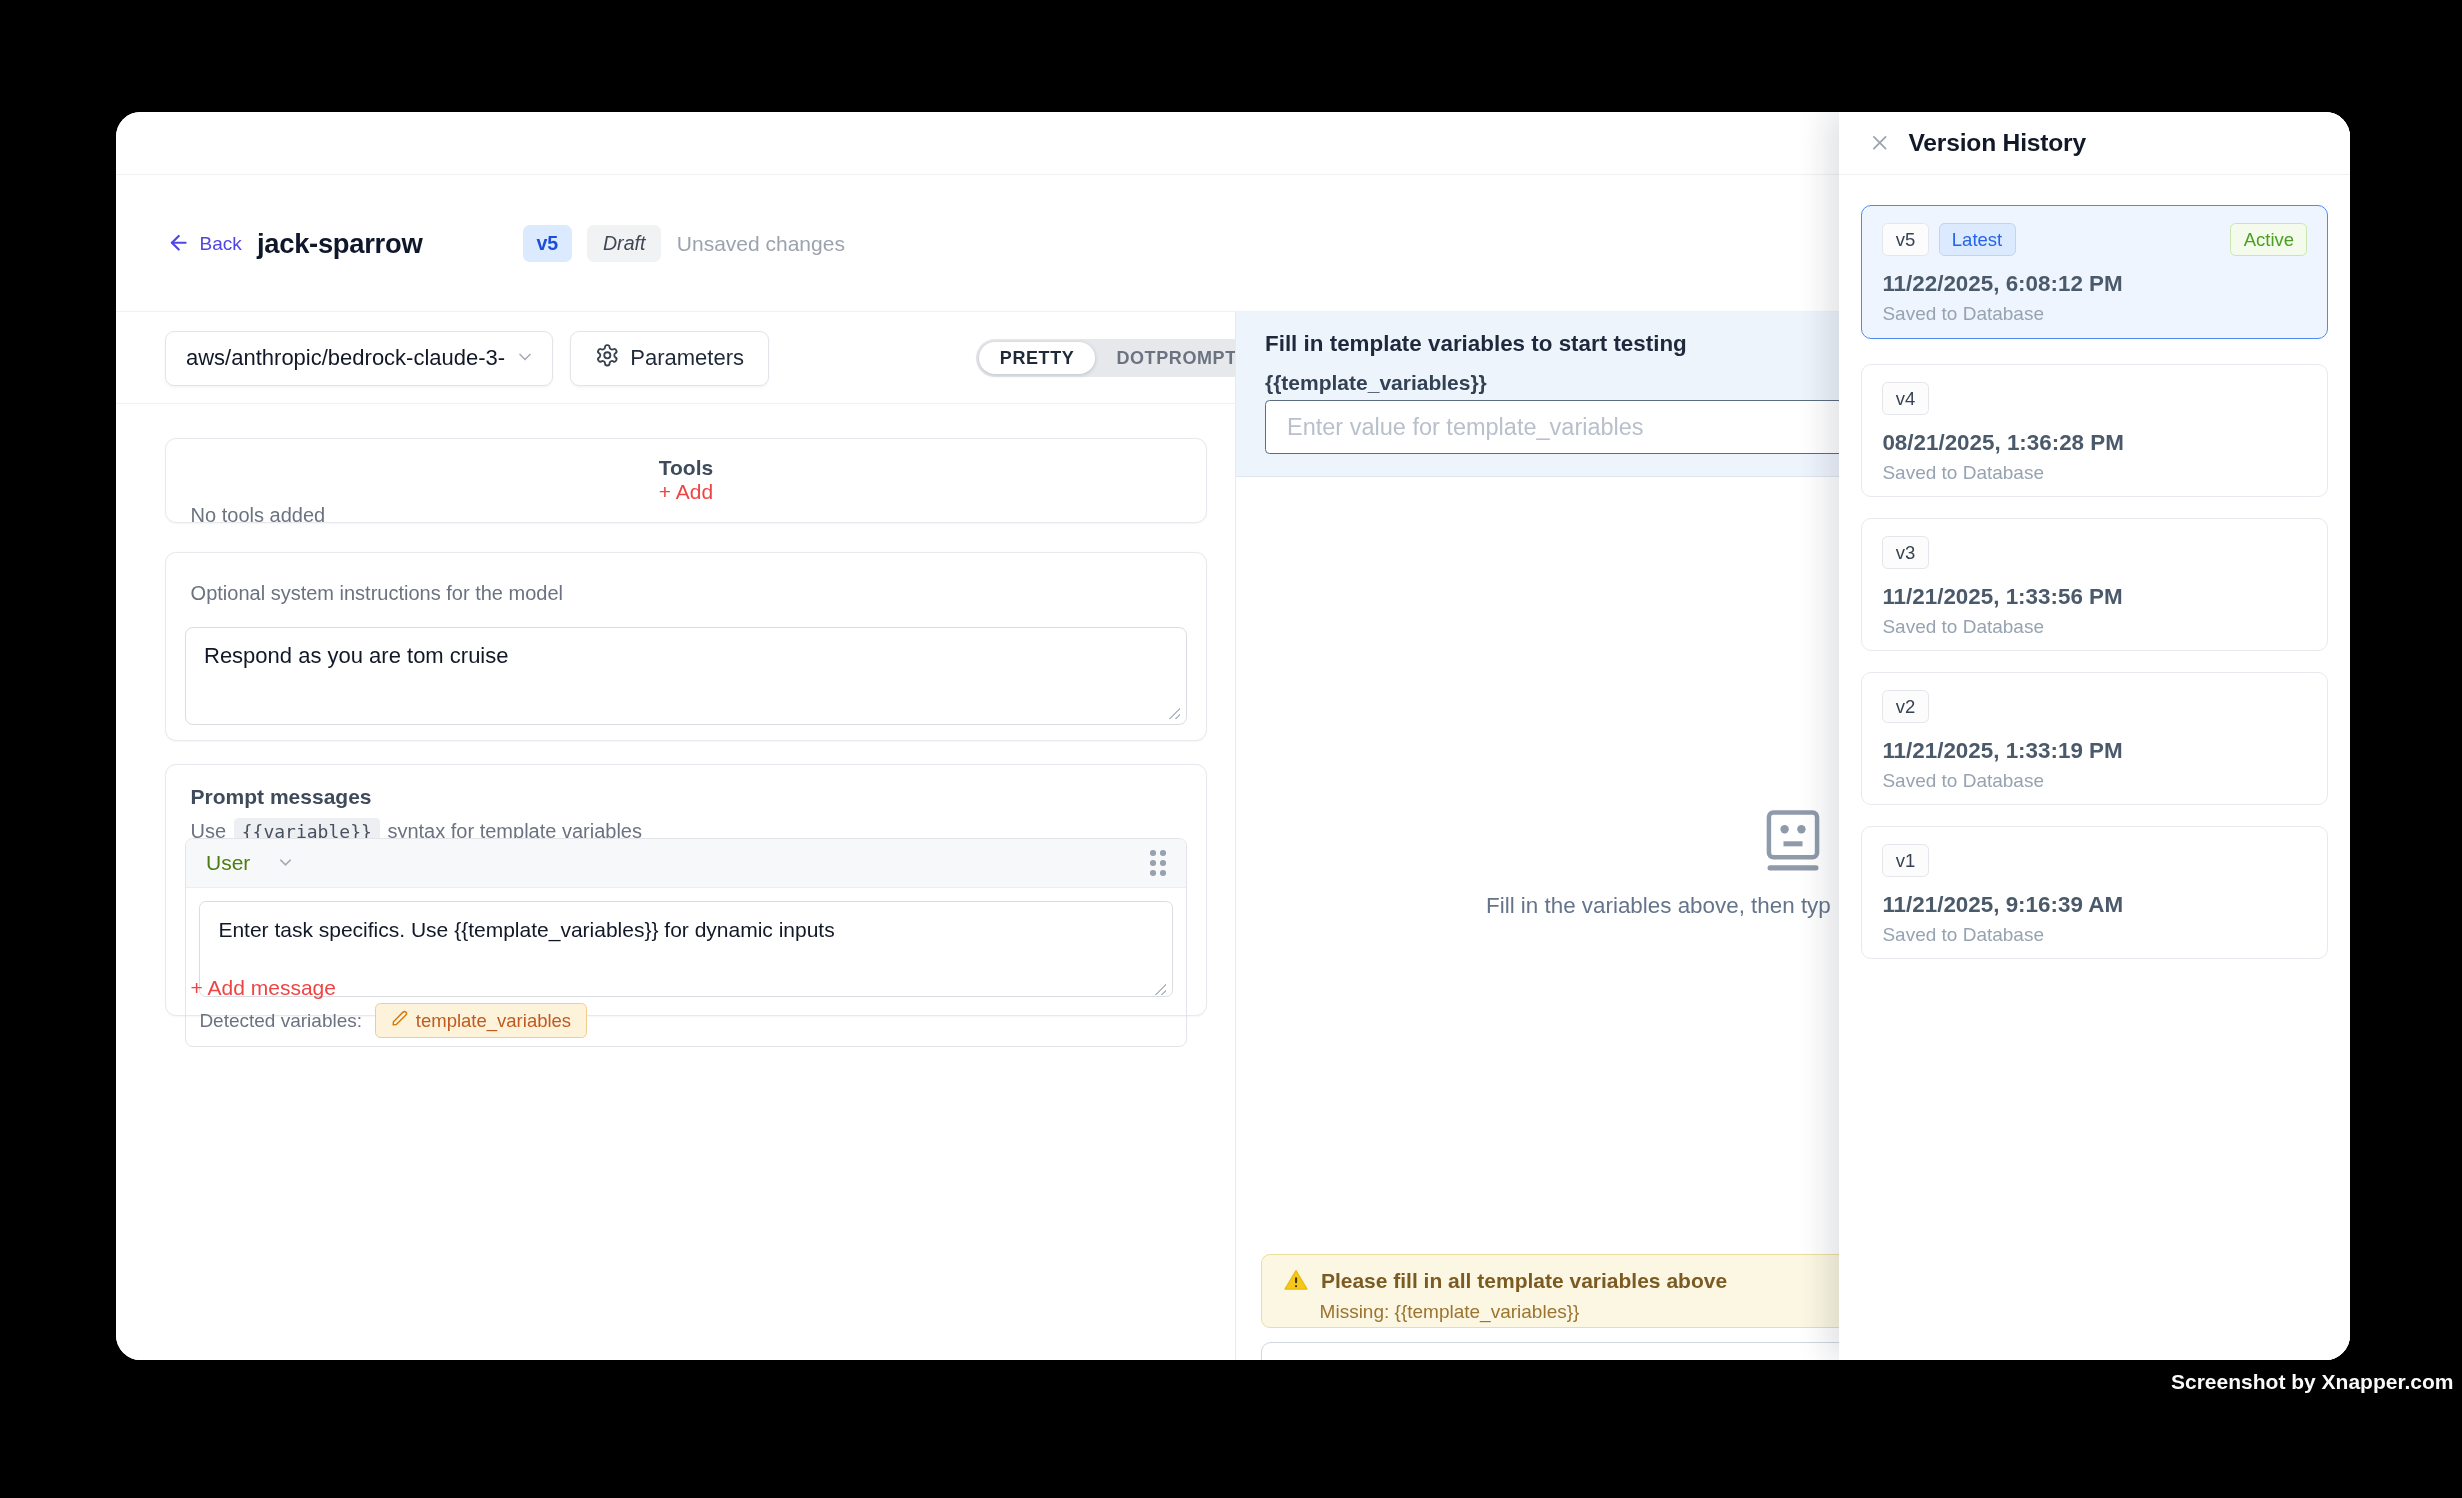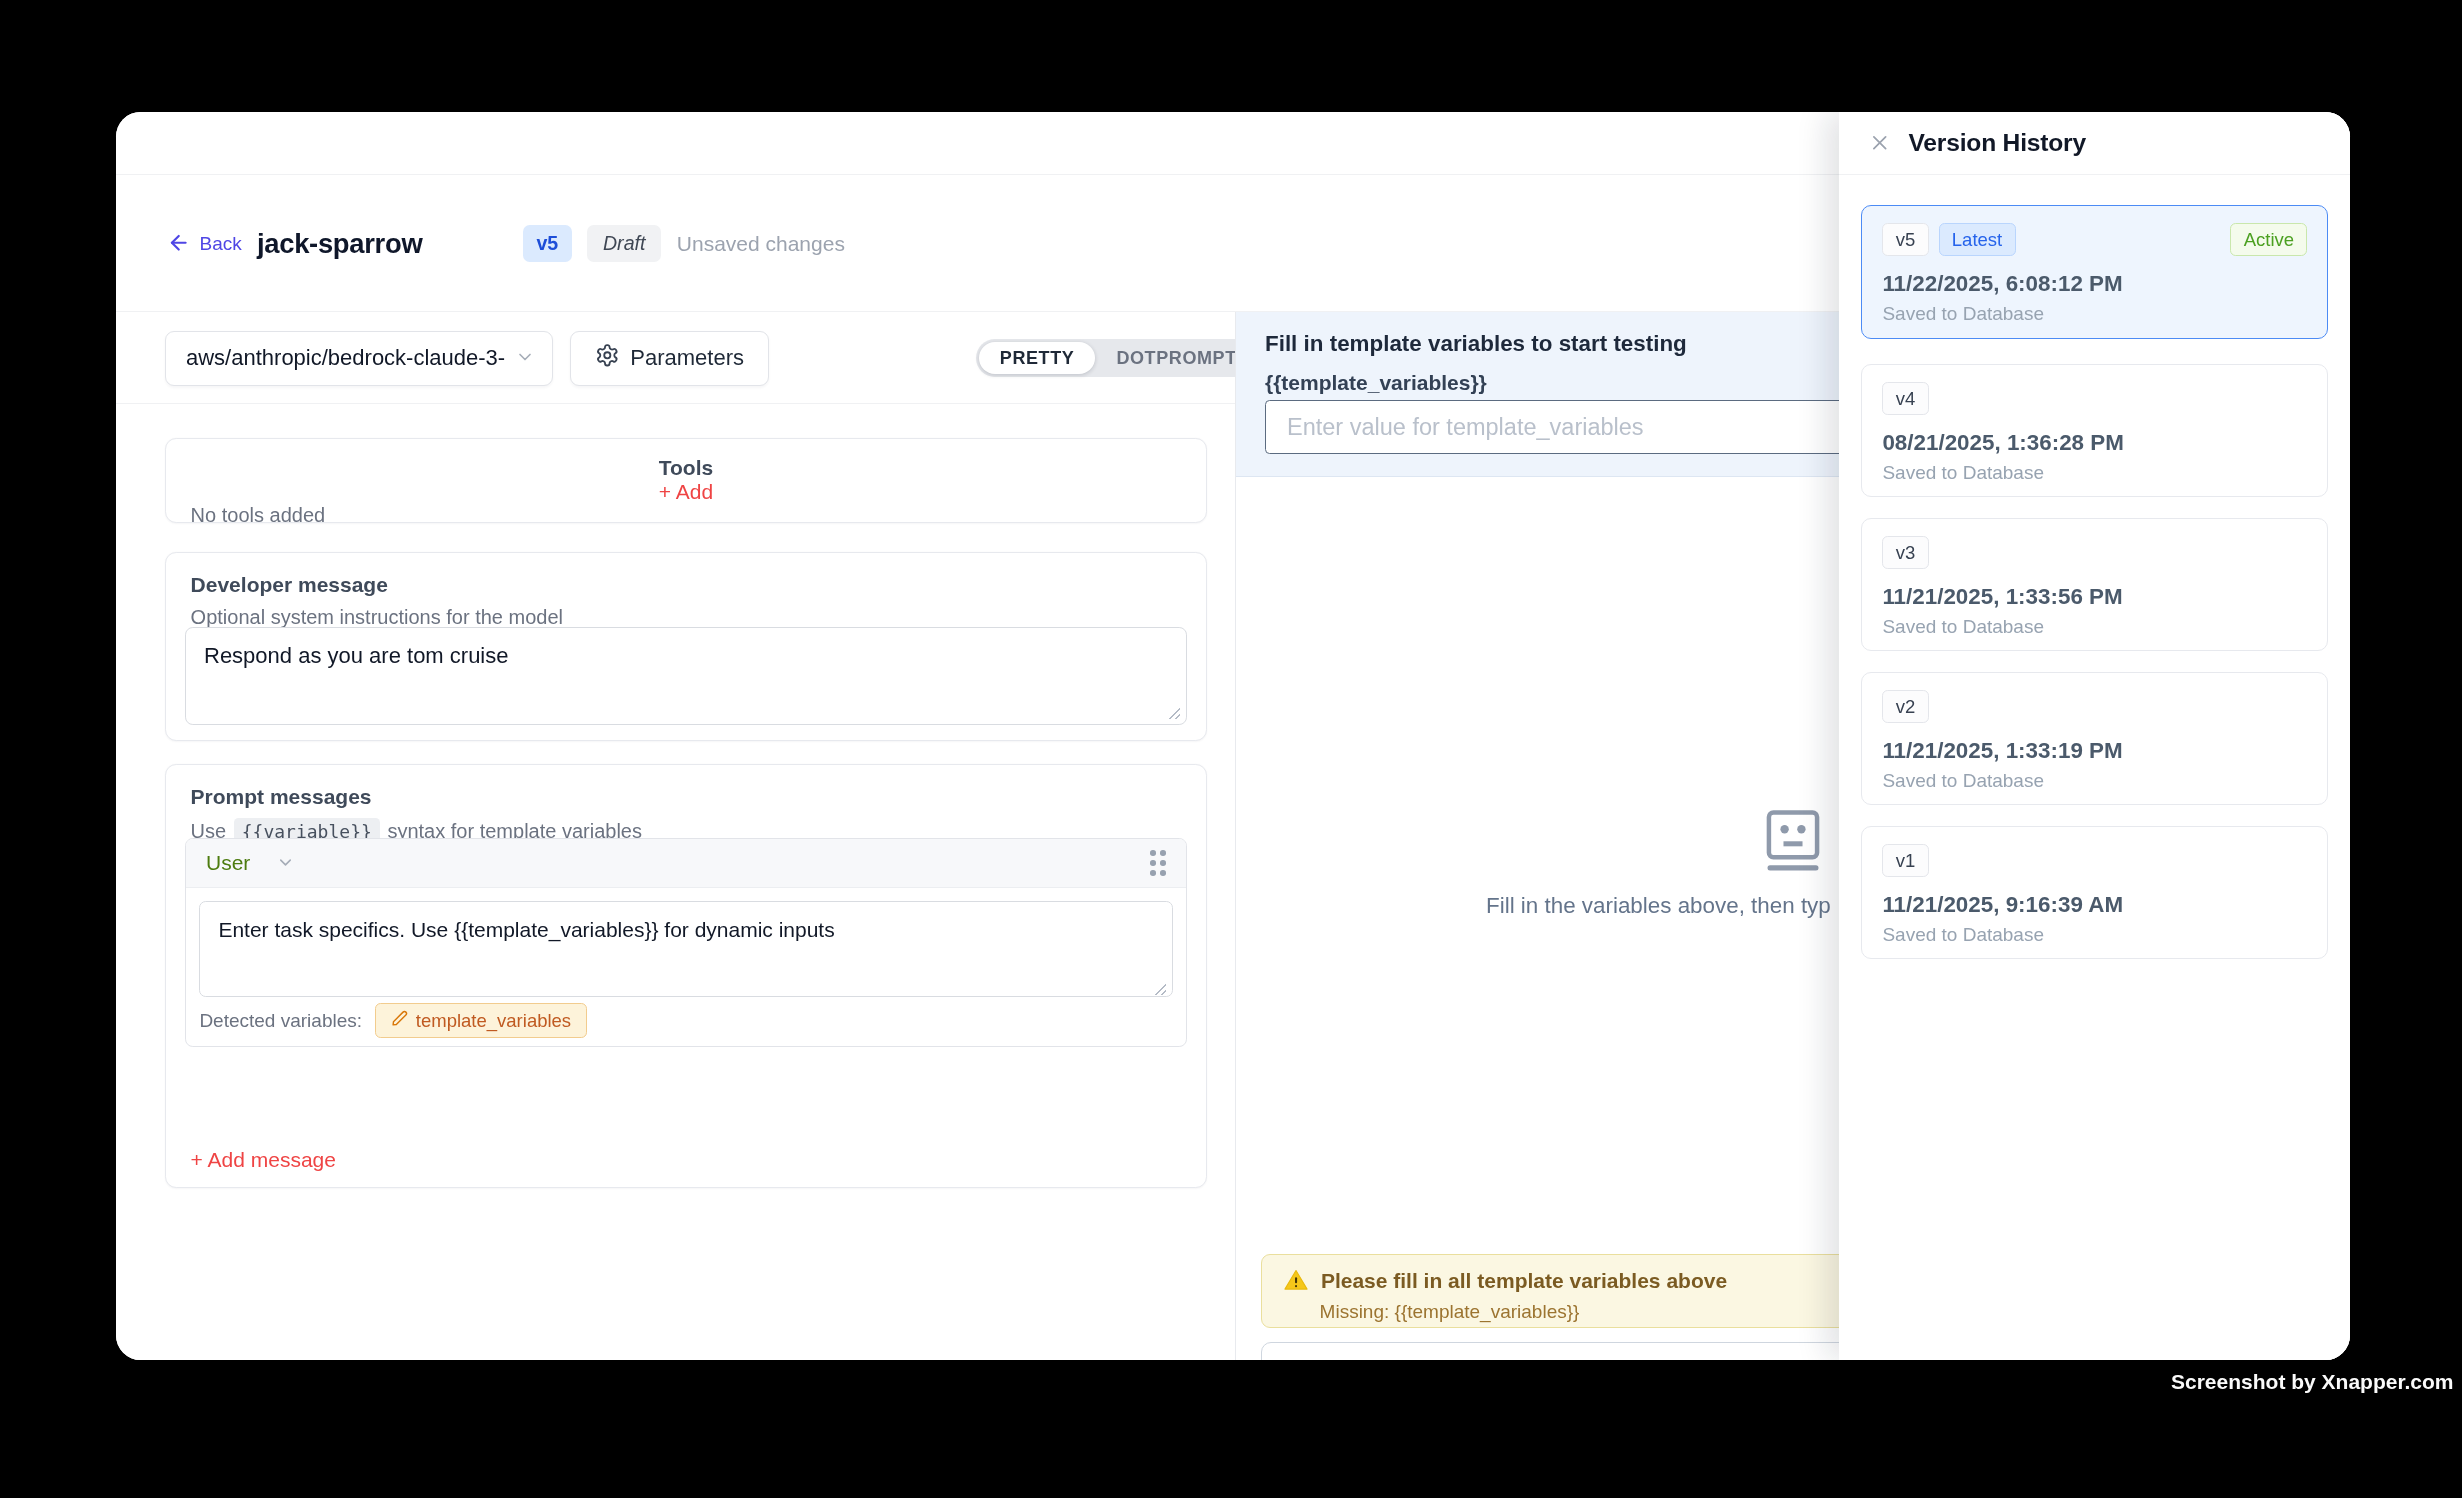--- a/index.html
+++ b/index.html
@@ -48,21 +48,21 @@
   .link-blue{color:#ef4444;font-size:21px;font-weight:500;cursor:pointer;}
 
   .dev-card{top:240px;height:189px;padding:20px 24.6px;}
   .dev-card .card-sub{margin-top:9px;}
   .textarea{position:absolute;border:1.1px solid #d9dce1;border-radius:7.8px;background:#fff;resize:none;outline:none;
     font-size:22px;color:#111827;padding:13.4px 18px;line-height:1.4;}
   .dev-ta{left:19px;right:19px;top:74px;height:98px;}
   .grip{position:absolute;right:6.7px;bottom:6.7px;width:13.4px;height:13.4px;pointer-events:none;
     background:linear-gradient(135deg,transparent 0 55%,#b4bbc6 55% 62%,transparent 62% 78%,#b4bbc6 78% 85%,transparent 85%);}
 
-  .prompt-card{top:452px;height:424px;padding:20px 24.6px;}
+  .prompt-card{top:452px;height:252px;padding:20px 24.6px;}
   .sub-row{margin-top:9px;display:flex;align-items:center;gap:7.8px;}
   .code-chip{font-family:"DejaVu Sans Mono",monospace;font-size:18px;color:#47505e;background:#edeff2;
     border-radius:4.5px;padding:3.4px 7.8px;}
   .msg-block{position:absolute;left:19px;right:19px;top:73px;height:209px;border:1.1px solid #e2e4e9;border-radius:7.8px;overflow:hidden;}
   .msg-head{position:absolute;left:0;right:0;top:0;height:49px;background:#f7f8fa;border-bottom:1.1px solid #eceef1;
     display:flex;align-items:center;padding:0 20px;}
   .role-select{display:flex;align-items:center;gap:26px;cursor:pointer;}
   .role-select .val{font-size:21px;font-weight:400;color:#4d7c0f;}
   .grip-dots{margin-left:auto;display:grid;grid-template-columns:repeat(2,5.6px);grid-auto-rows:5.6px;gap:4.5px;cursor:grab;}
   .grip-dots i{width:5.6px;height:5.6px;border-radius:50%;background:#97a1af;}
@@ -166,21 +166,20 @@
 
       <div class="card tools-card">
         <div class="tools-row">
           <span class="card-title">Tools</span>
           <span class="link-blue">+ Add</span>
         </div>
         <div class="card-sub">No tools added</div>
       </div>
 
       <div class="card dev-card">
-        <div class="card-title">Developer message</div>
         <div class="card-sub">Optional system instructions for the model</div>
         <textarea class="textarea dev-ta" spellcheck="false" style="">Respond as you are tom cruise</textarea>
         <span class="grip" style="right:26px;bottom:21px;"></span>
       </div>
 
       <div class="card prompt-card">
         <div class="card-title">Prompt messages</div>
         <div class="sub-row">
           <span class="card-sub">Use</span>
           <span class="code-chip">{{variable}}</span>

